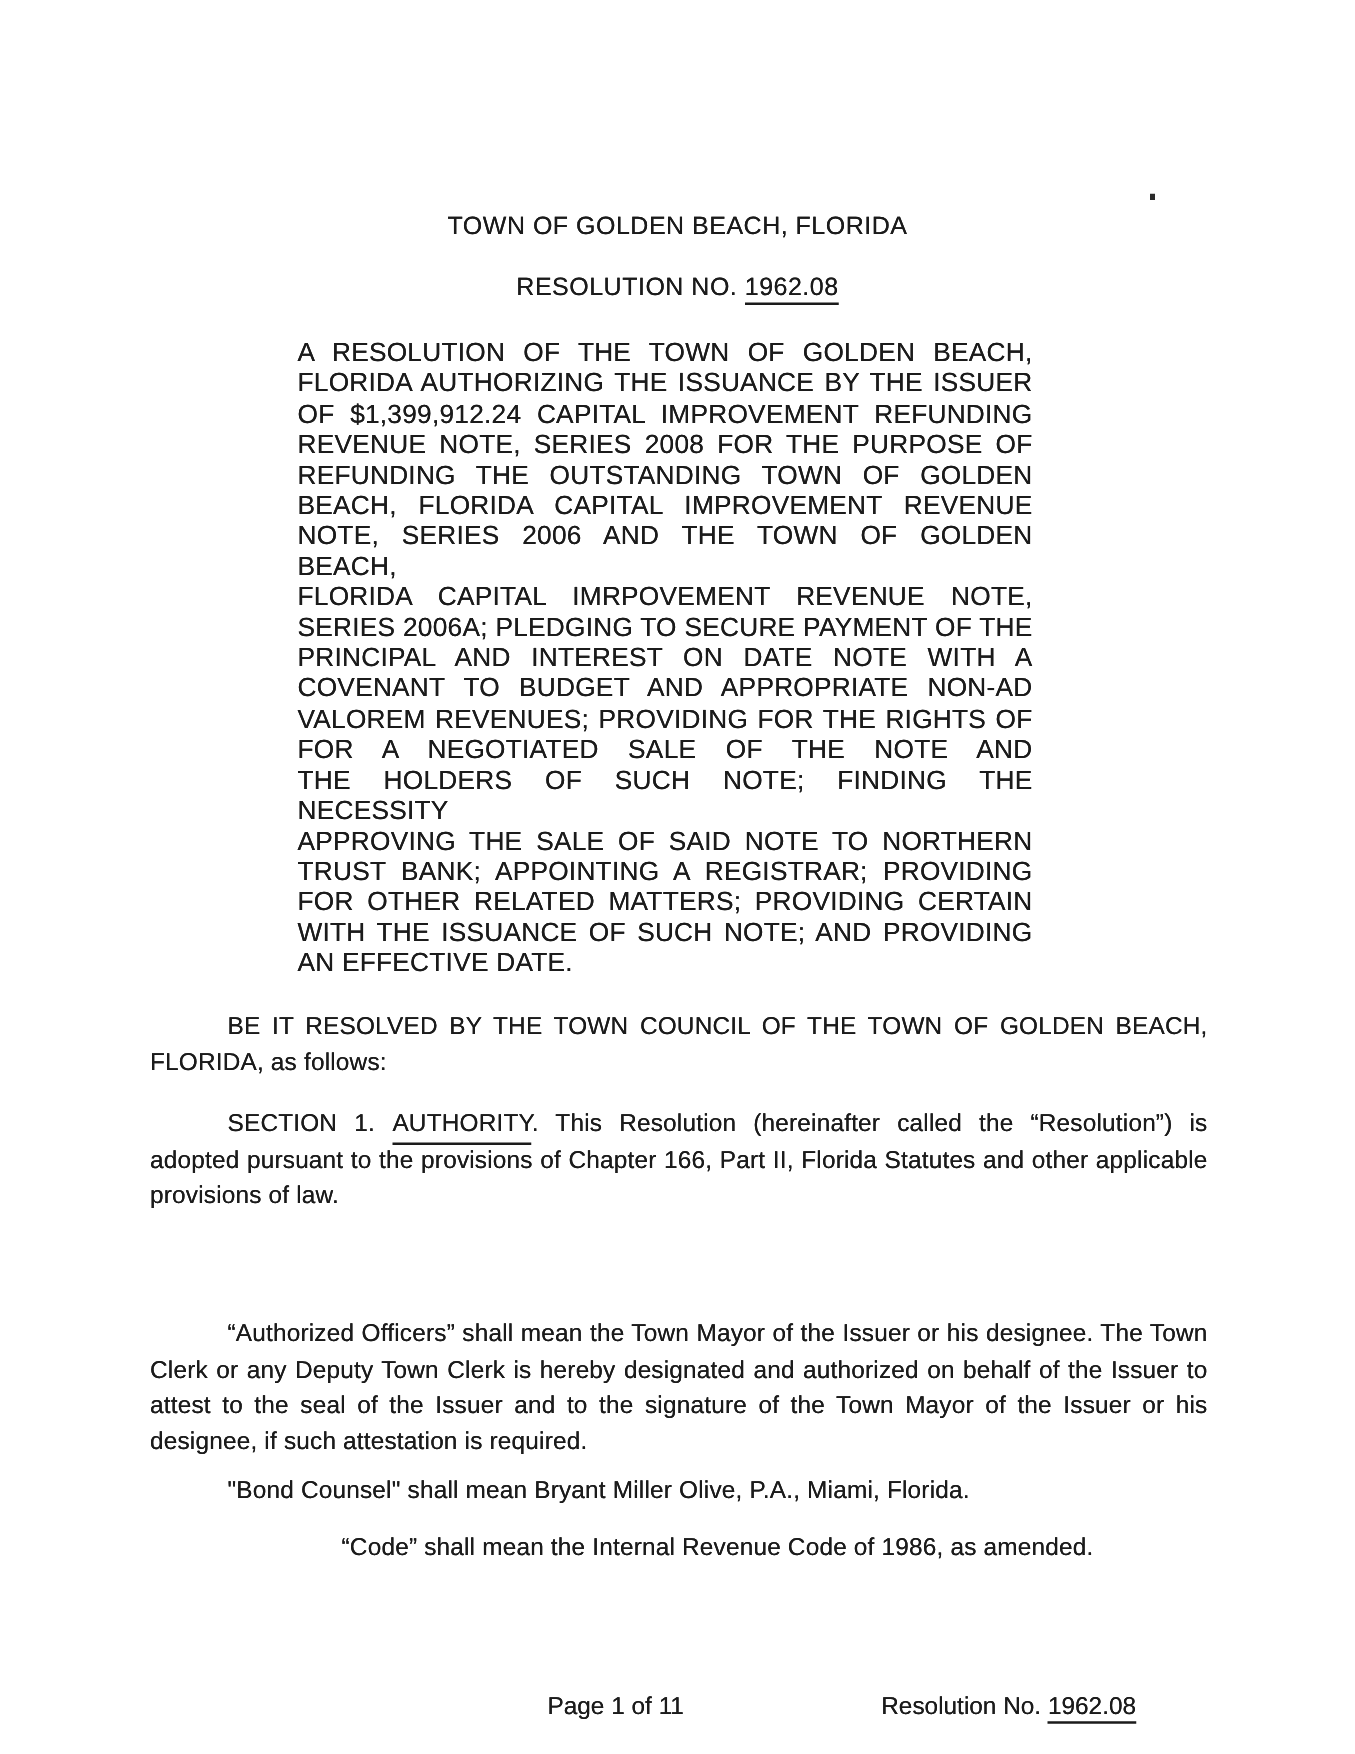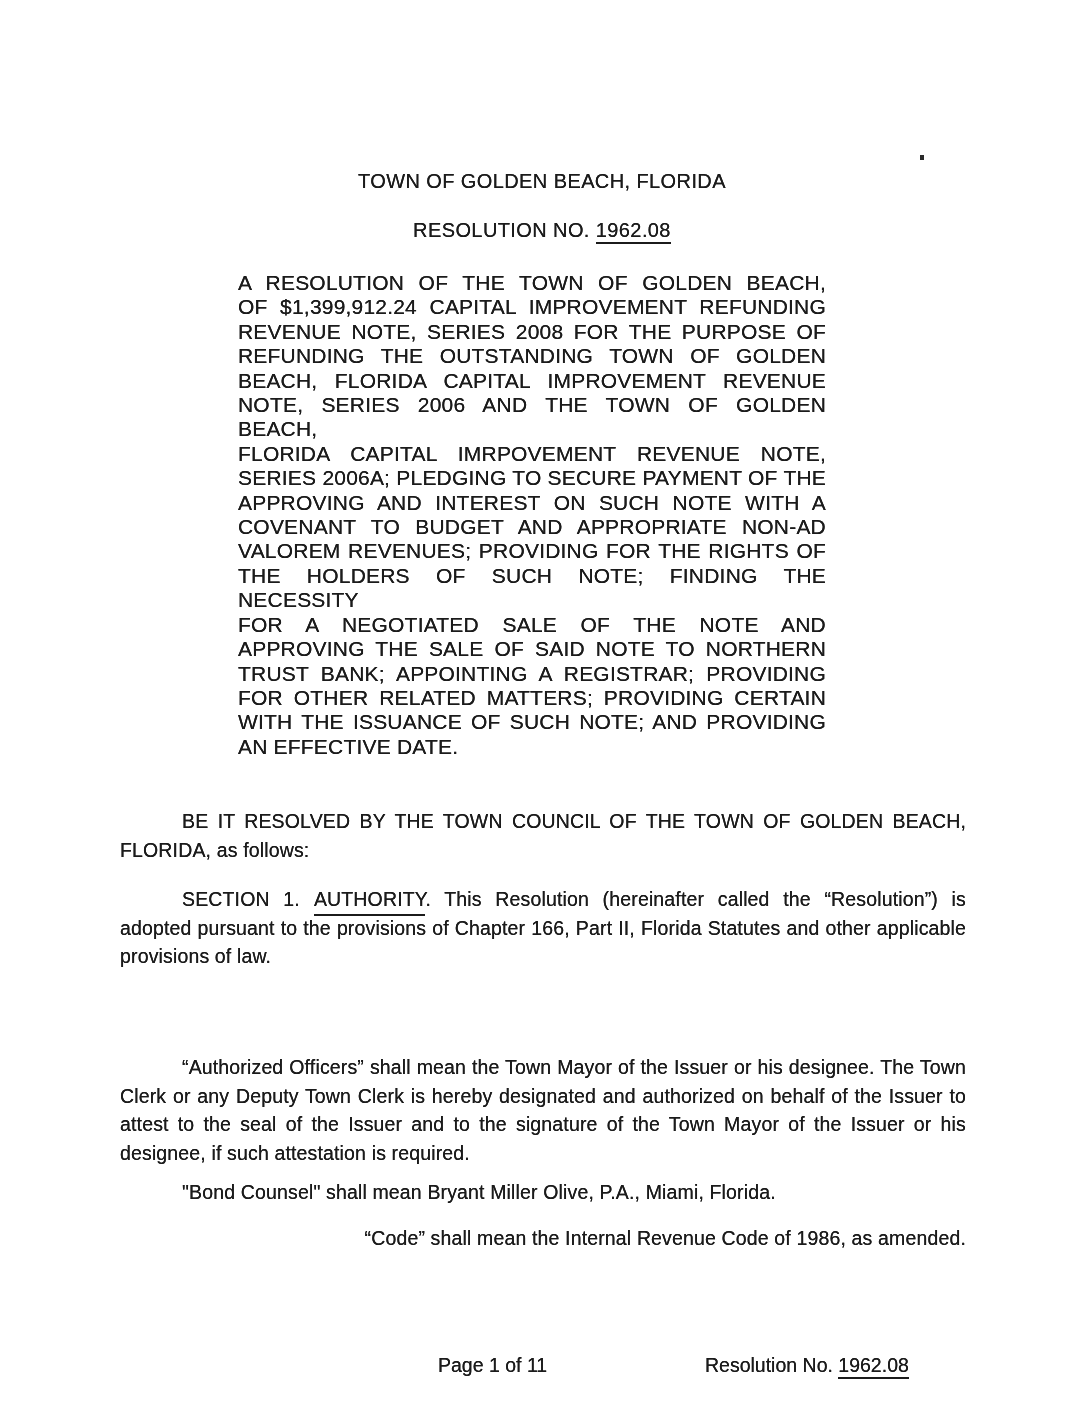--- a/index.html
+++ b/index.html
@@ -61,21 +61,21 @@
     line-height: 28.5px;
     text-align: justify;
     text-indent: 62px;
     letter-spacing: 0.15px;
   }
   .p-beit   { top: 773px; }
   .p-sec1   { top: 851px; }
   .p-sec2   { top: 947px; }
   .p-auth   { top: 1019px; }
   .p-bond   { top: 1144px; text-align: left; }
-  .p-code   { top: 1190px; text-align: right; }
+  .p-code   { top: 1190px; text-align: center; }
   .sec-label { padding-right: 14px; }
   .sec-heading {
     border-bottom: 2px solid #1b1b1b;
     padding-bottom: 4px;
   }
   
   .footer-page {
     top: 1320px;
     left: 438px;
     font-size: 19.5px;
@@ -104,32 +104,33 @@
   <span class="artifact-dot"></span>
 
   <div class="t center-line page-title">TOWN OF GOLDEN BEACH, FLORIDA</div>
 
   <div class="t center-line res-no-line">
     <span>RESOLUTION NO. </span><span class="underlined">1962.08</span>
   </div>
 
   <div class="t summary-block">
     <div class="summary-line">A RESOLUTION OF THE TOWN OF GOLDEN BEACH,</div>
+    <div class="summary-line">FLORIDA AUTHORIZING THE ISSUANCE BY THE ISSUER</div>
     <div class="summary-line">OF $1,399,912.24 CAPITAL IMPROVEMENT REFUNDING</div>
     <div class="summary-line">REVENUE NOTE, SERIES 2008 FOR THE PURPOSE OF</div>
     <div class="summary-line">REFUNDING THE OUTSTANDING TOWN OF GOLDEN</div>
     <div class="summary-line">BEACH, FLORIDA CAPITAL IMPROVEMENT REVENUE</div>
     <div class="summary-line">NOTE, SERIES 2006 AND THE TOWN OF GOLDEN BEACH,</div>
     <div class="summary-line">FLORIDA CAPITAL IMRPOVEMENT REVENUE NOTE,</div>
     <div class="summary-line">SERIES 2006A; PLEDGING TO SECURE PAYMENT OF THE</div>
-    <div class="summary-line">APPROVING AND INTEREST ON SUCH NOTE WITH A</div>
+    <div class="summary-line">PRINCIPAL AND INTEREST ON DATE NOTE WITH A</div>
     <div class="summary-line">COVENANT TO BUDGET AND APPROPRIATE NON-AD</div>
     <div class="summary-line">VALOREM REVENUES; PROVIDING FOR THE RIGHTS OF</div>
+    <div class="summary-line">FOR A NEGOTIATED SALE OF THE NOTE AND</div>
     <div class="summary-line">THE HOLDERS OF SUCH NOTE; FINDING THE NECESSITY</div>
-    <div class="summary-line">FOR A NEGOTIATED SALE OF THE NOTE AND</div>
     <div class="summary-line">APPROVING THE SALE OF SAID NOTE TO NORTHERN</div>
     <div class="summary-line">TRUST BANK; APPOINTING A REGISTRAR; PROVIDING</div>
     <div class="summary-line">FOR OTHER RELATED MATTERS; PROVIDING CERTAIN</div>
     <div class="summary-line">WITH THE ISSUANCE OF SUCH NOTE; AND PROVIDING</div>
     <div class="summary-line last">AN EFFECTIVE DATE.</div>
   </div>
 
   <div class="t para p-beit">BE IT RESOLVED BY THE TOWN COUNCIL OF THE TOWN OF GOLDEN BEACH, FLORIDA, as follows:</div>
 
   <div class="t para p-sec1">

